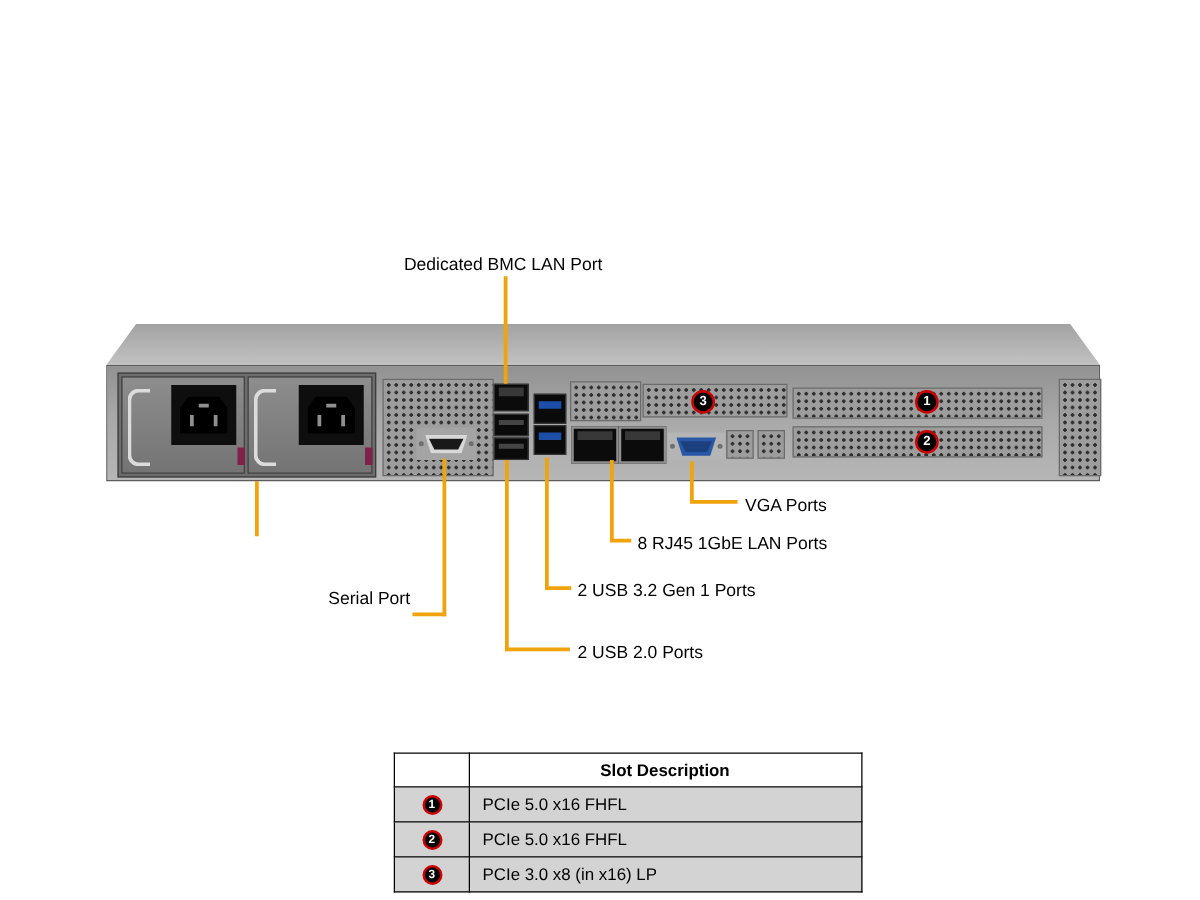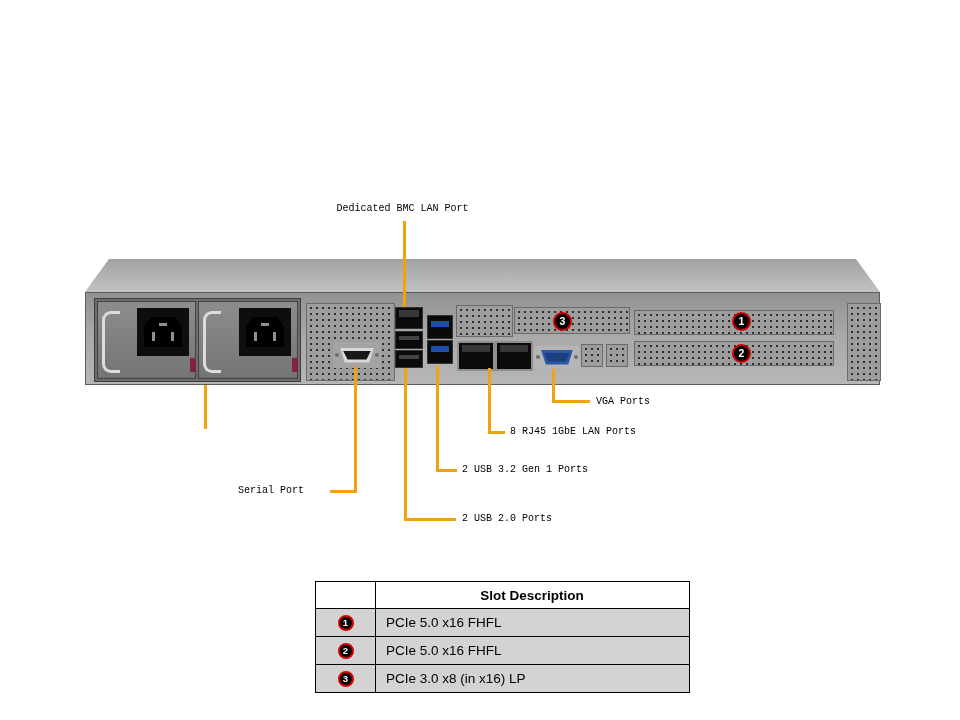--- a/index.html
+++ b/index.html
@@ -83,31 +83,31 @@
   
   .callout{position:absolute;z-index:40;width:15px;height:15px;border-radius:50%;
            background:#000;border:2.5px solid #cc0000;color:#fff;font-weight:bold;font-size:10.5px;
            display:flex;align-items:center;justify-content:center;line-height:1;}
 
   
   .lead{position:absolute;background:#F0A30A;z-index:30;}
   .lv{width:3px;} .lh{height:3px;}
 
   
-  .lbl{position:absolute;font-size:10px;z-index:35;white-space:nowrap;font-family:Liberation Mono, monospace;}
+  .lbl{position:absolute;font-size:14px;z-index:35;white-space:nowrap;}
   .lbl-bmc{left:310px;top:203px;width:185px;text-align:center;}
   .lbl-psu{left:105px;top:430px;width:210px;text-align:center;white-space:normal;line-height:19px;}
-  .lbl-serial{left:238px;top:485px;width:90px;text-align:left;}
+  .lbl-serial{left:238px;top:470px;width:90px;text-align:right;}
   .lbl-usb32{left:462px;top:464px;}
   .lbl-usb20{left:462px;top:513px;}
   .lbl-lan{left:510px;top:426px;}
   .lbl-vga{left:596px;top:396px;}
 
   
-  .slot-table{position:absolute;left:315px;top:581px;border-collapse:collapse;z-index:20;}
+  .slot-table{position:absolute;left:315px;top:602px;border-collapse:collapse;z-index:20;}
   .slot-table td{border:1px solid #000;font-size:13.5px;}
   .slot-table .c1{width:57px;text-align:center;}
   .slot-table .c2{width:302px;padding-left:10px;}
   .slot-table .thead td{height:24px;background:#fff;}
   .slot-table .thead .c2{text-align:center;font-weight:bold;padding-left:0;}
   .slot-table .trow td{height:25px;background:#d3d3d3;}
   .badge{display:inline-flex;width:12px;height:12px;border-radius:50%;background:#000;
          border:2.5px solid #cc0000;color:#fff;font-size:9.5px;font-weight:bold;
          align-items:center;justify-content:center;line-height:1;vertical-align:middle;}
 </style>

